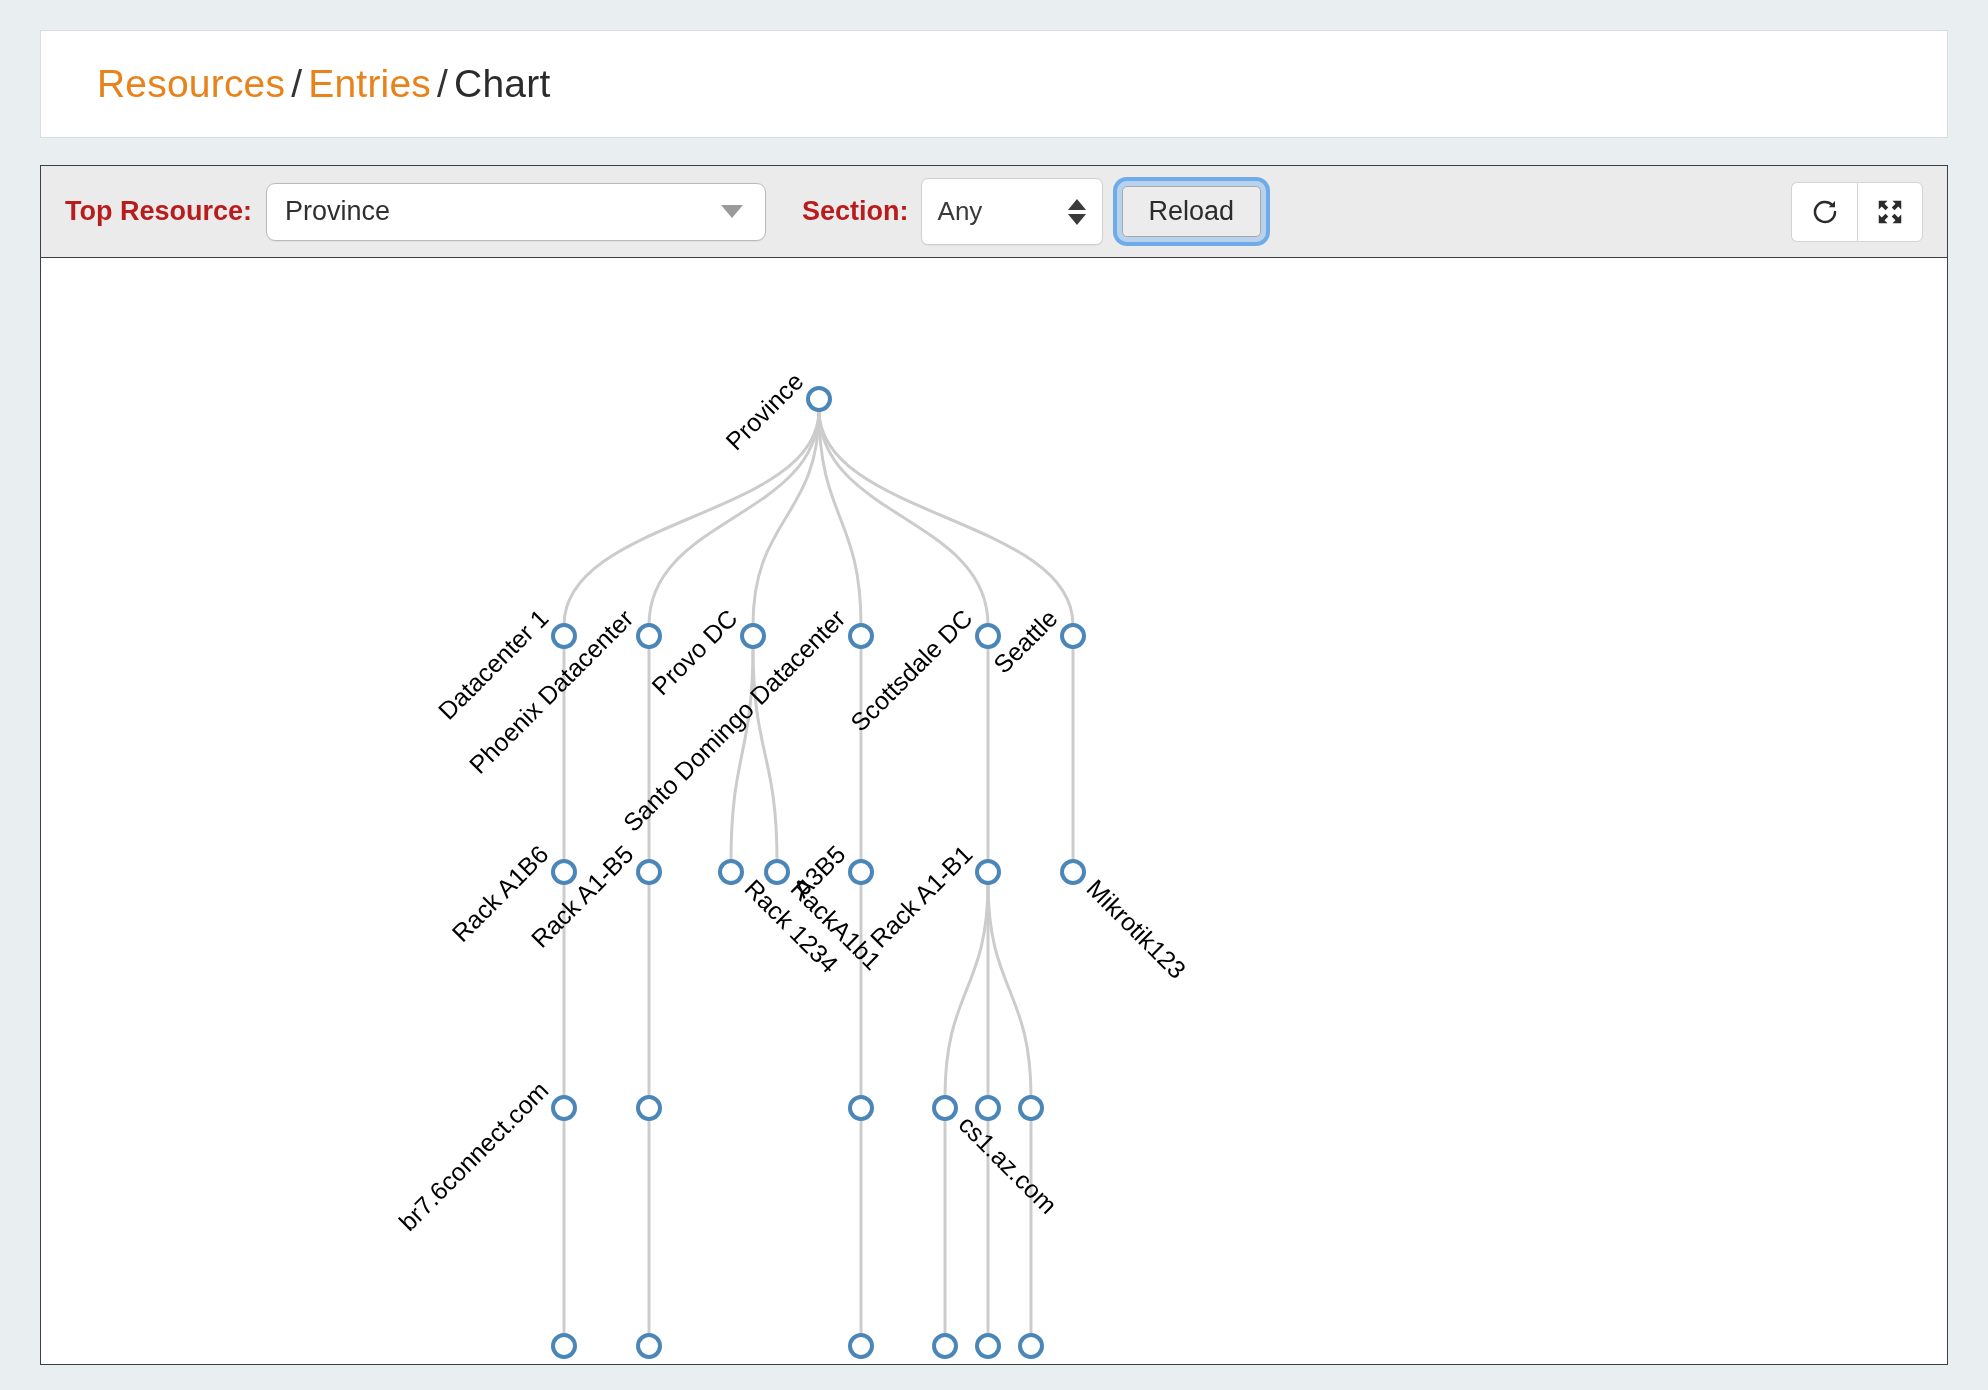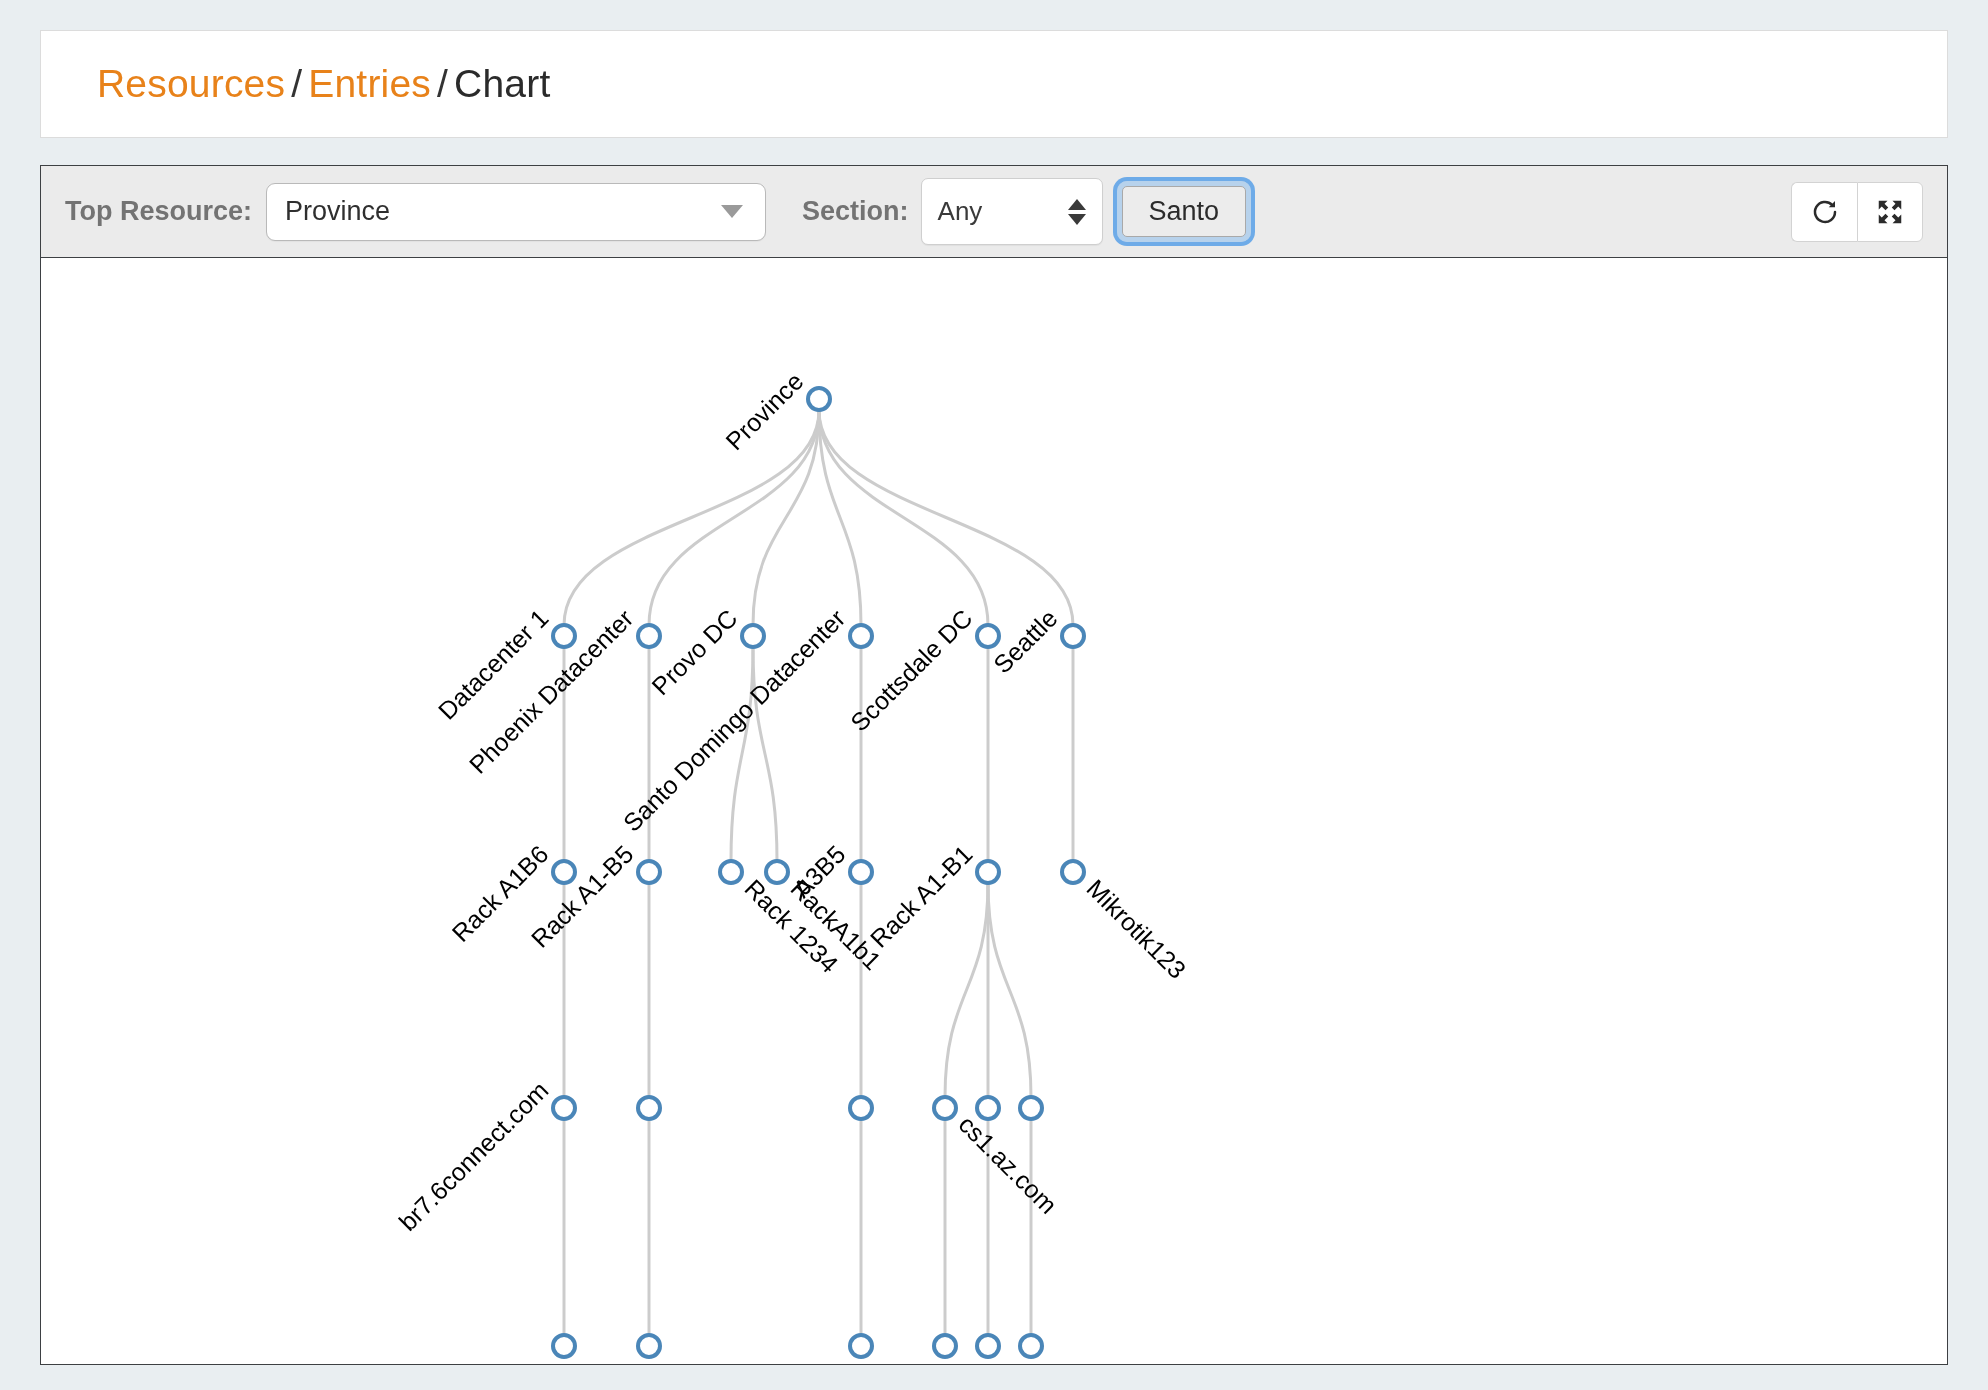--- a/index.html
+++ b/index.html
@@ -59,21 +59,21 @@
     box-sizing: border-box;
     display: flex;
     align-items: center;
     padding: 0 24px 0 24px;
     position: relative;
   }
 
   .tb-label {
     font-size: 27px;
     font-weight: bold;
-    color: #737373;
+    color: #b91c1c;
     white-space: nowrap;
     text-align: center;
   }
 
   
   .select-wide {
     margin-left: 14px;
     width: 500px;
     height: 58px;
     background: #ffffff;
@@ -222,21 +222,21 @@
       <div class="select-small">
         <span class="sel-value">Any</span>
         <span class="stepper">
           <i class="up"></i>
             <i class="dn"></i>
         </span>
       </div>
     </div>
 
     <div class="reload-wrap">
-      <button class="reload-btn">Santo</button>
+      <button class="reload-btn">Reload</button>
     </div>
 
     <div class="icon-group">
       <div class="icon-btn first">
         <svg width="30" height="30" viewBox="0 0 24 24">
           <path d="M20 12a8 8 0 1 1-2.34-5.66" fill="none" stroke="#2b2b2b" stroke-width="2" stroke-linecap="round"></path>
           <path d="M20 3.2 L20 8.2 L15 8.2 Z" fill="#2b2b2b"></path>
         </svg>
       </div>
       <div class="icon-btn last">

